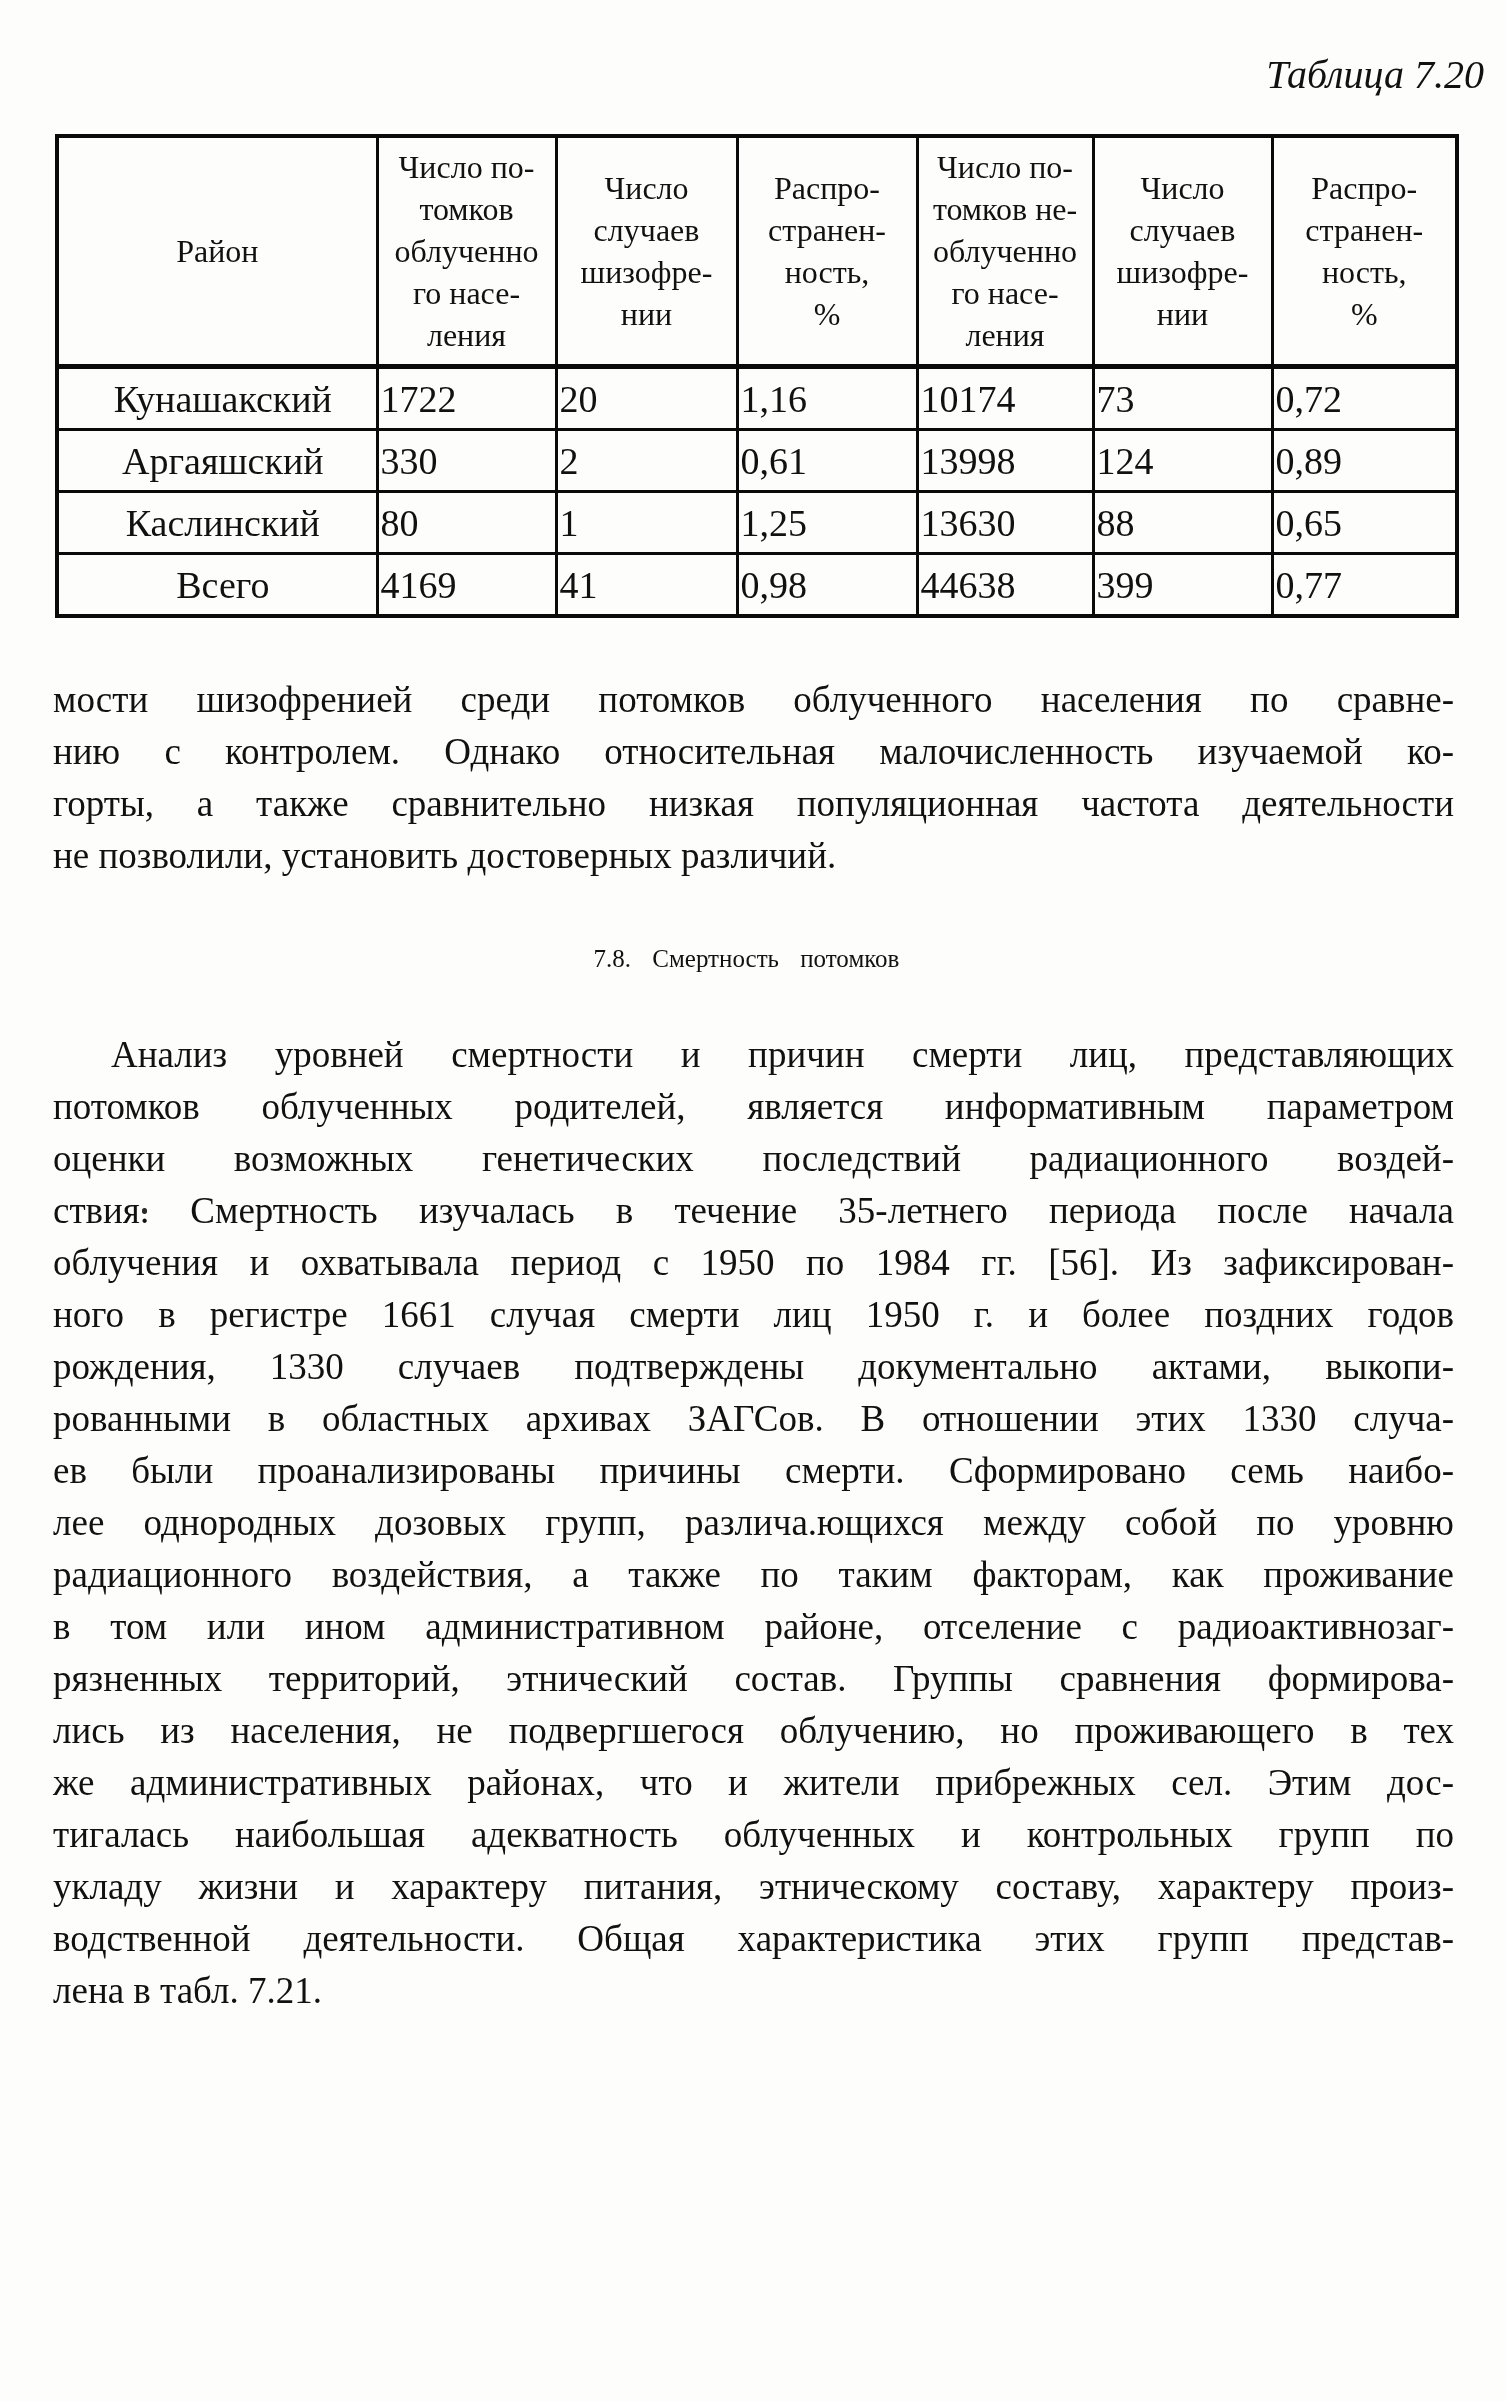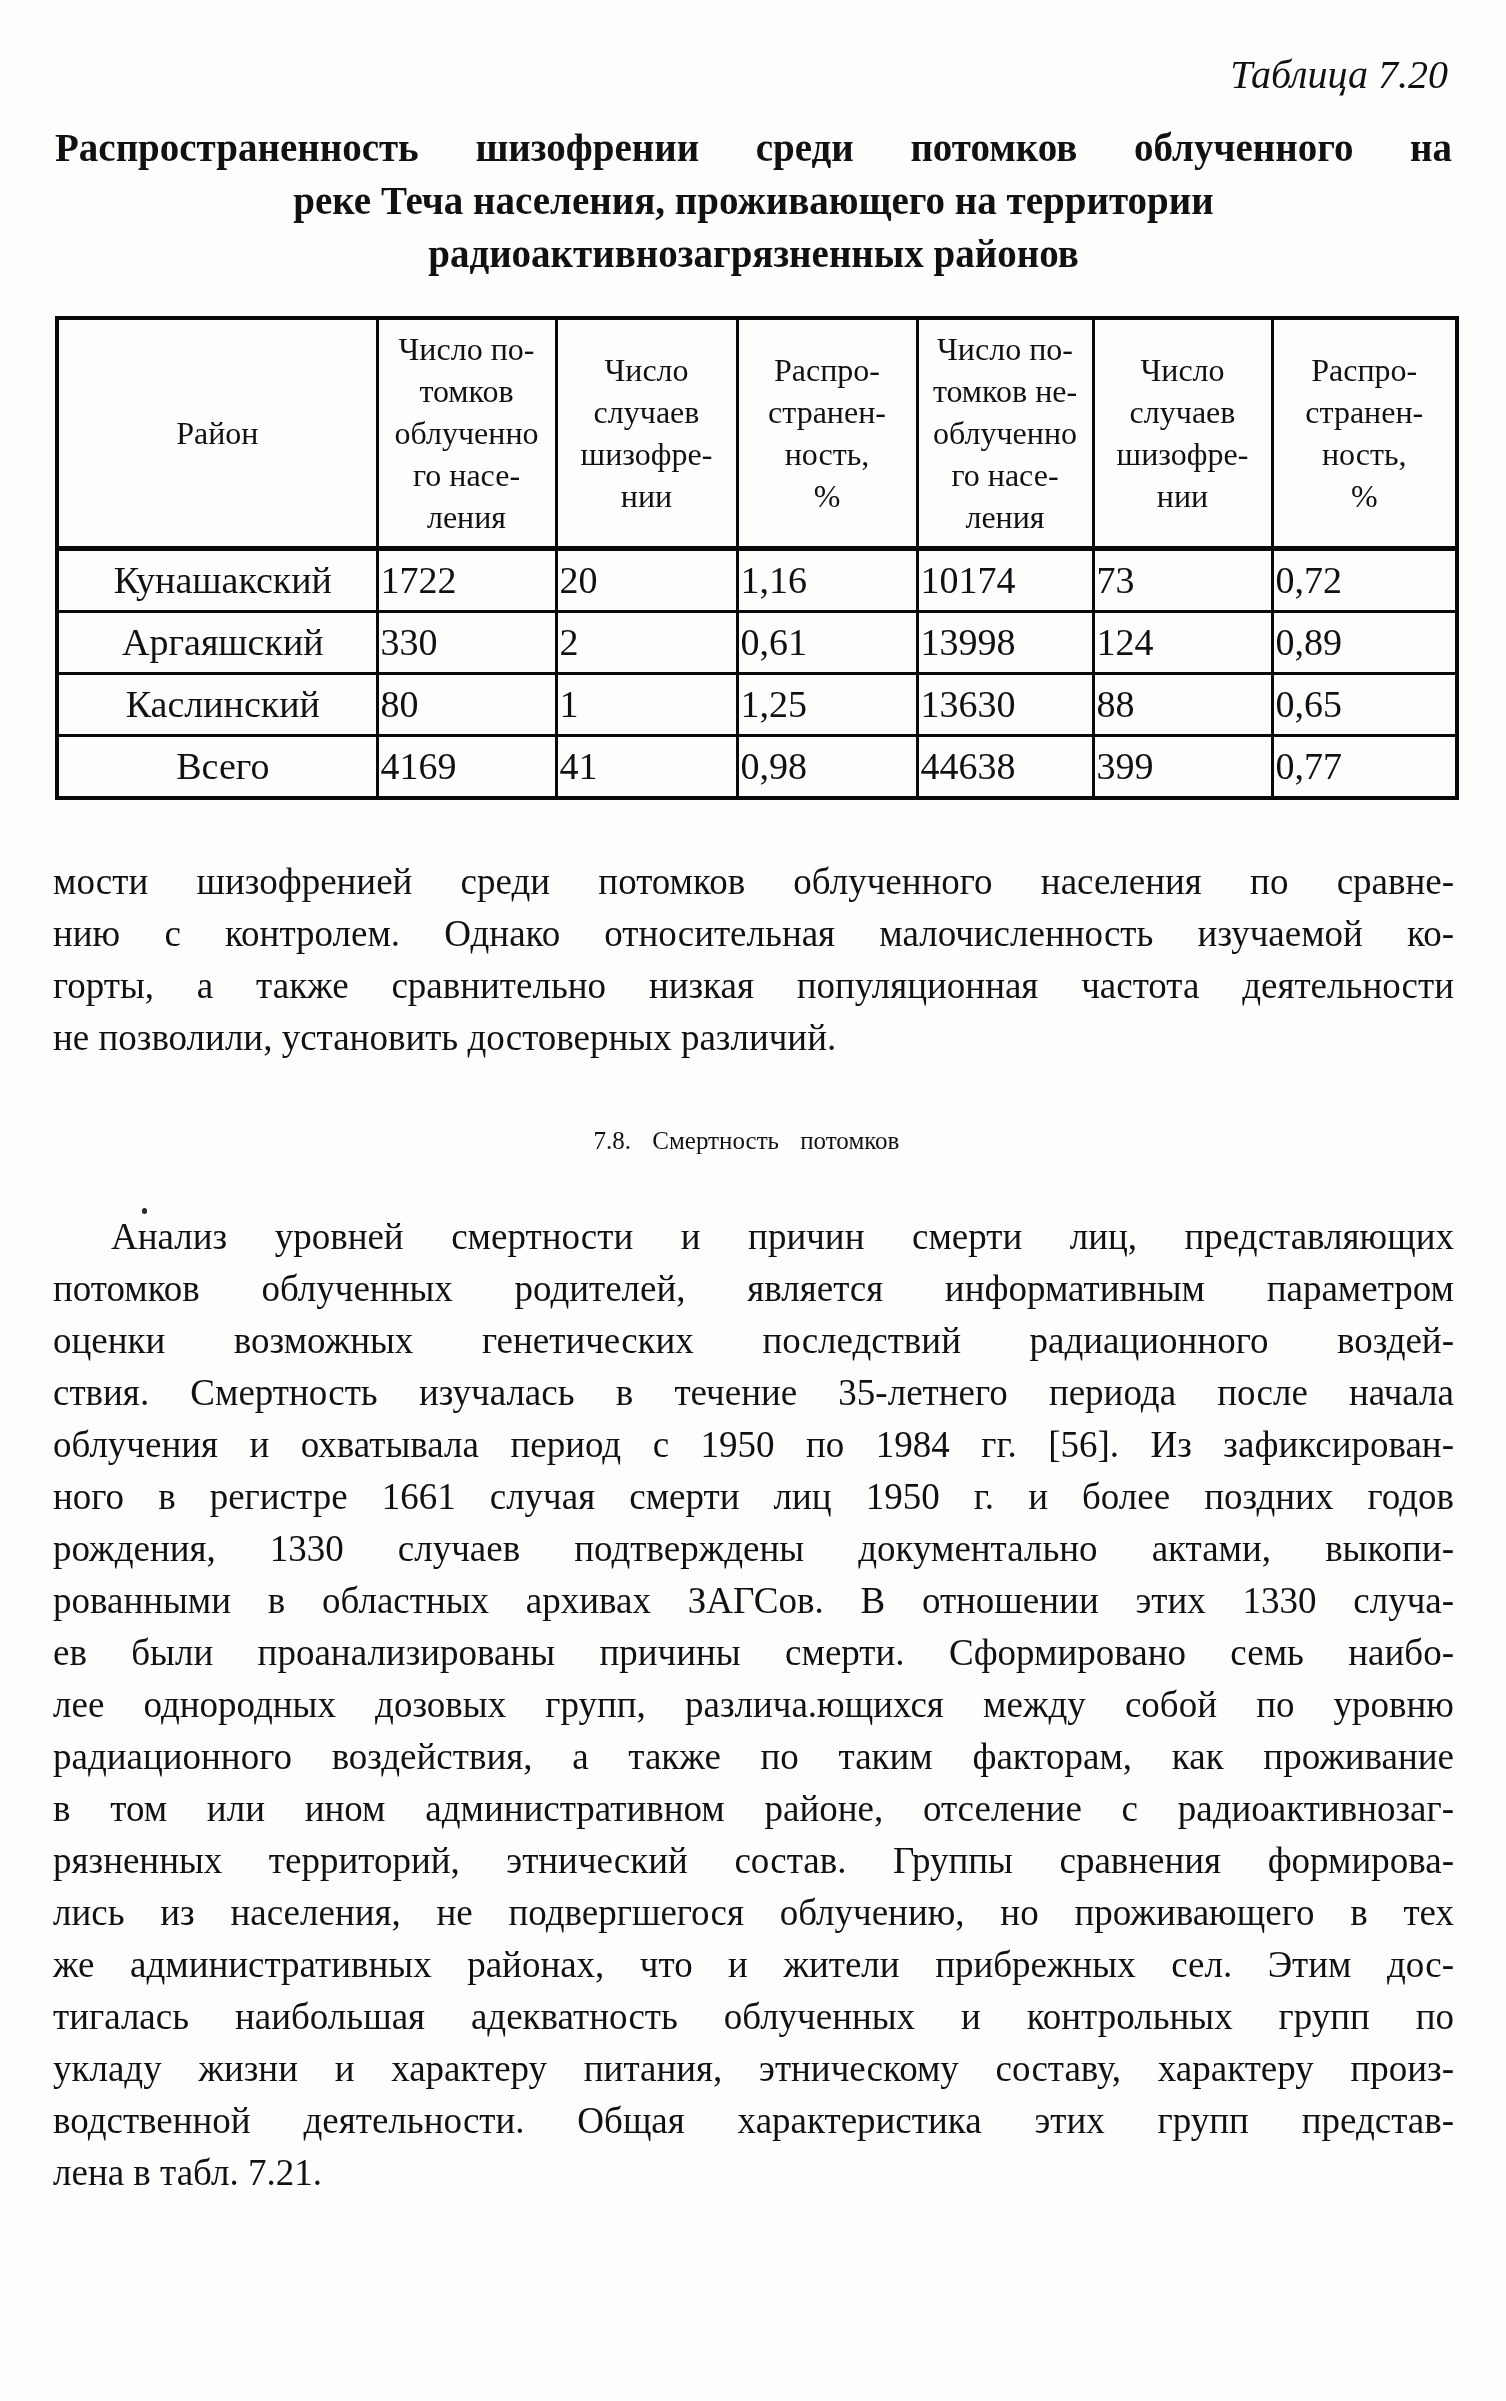--- a/index.html
+++ b/index.html
@@ -12,21 +12,21 @@
     width: 1507px;
     height: 2401px;
     margin: 0 auto;
     background: #fdfdfc;
     color: #111;
     font-family: "Liberation Serif", "DejaVu Serif", serif;
     overflow: hidden;
   }
   
   .caption {
-    padding: 51px 59px 0 0;
+    padding: 51px 23px 0 0;
     text-align: right;
     font-style: italic;
     font-size: 40px;
     line-height: 47px;
   }
   
   .doc-title {
     margin: 22.6px 55px 0 55px;
     font-weight: 700;
     font-size: 39px;
@@ -104,25 +104,20 @@
     border-radius: 50%;
   }
 </style>
 </head>
 <body>
 
 <div class="page">
 
   <div class="caption">Таблица 7.20</div>
 
-  <div class="doc-title">
-    <div class="t-line t-just">Распространенность шизофрении среди потомков облученного на</div>
-    <div class="t-line">реке Теча населения, проживающего на территории</div>
-    <div class="t-line">радиоактивнозагрязненных районов</div>
-  </div>
 
   <table class="datatable">
     <colgroup>
       <col style="width:320px">
         <col style="width:179px">
         <col style="width:181px">
       <col style="width:180px">
         <col style="width:176px">
         <col style="width:179px">
       <col style="width:185px">

